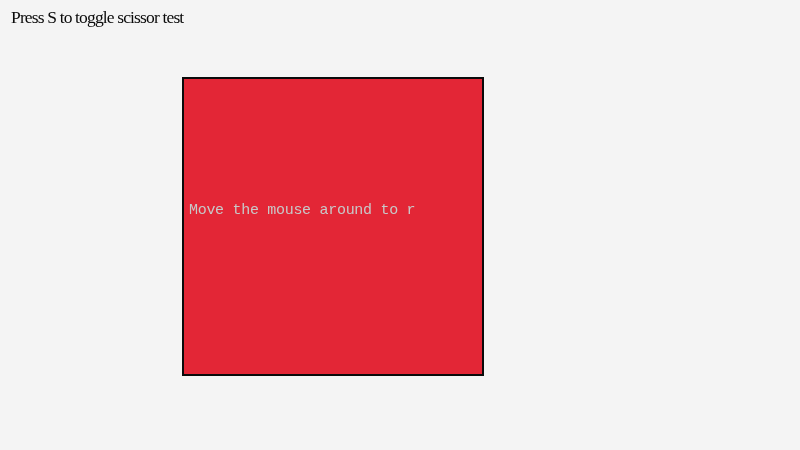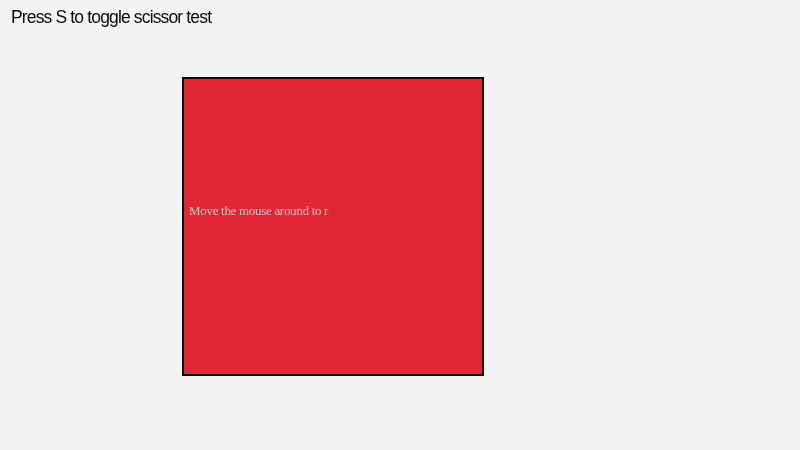--- a/index.html
+++ b/index.html
@@ -21,21 +21,21 @@
     height: 450px;
     background: #f4f4f4;
     overflow: hidden;
   }
 
   
   #header-text {
     position: absolute;
     left: 11px;
     top: 6px;
-    font-family: Liberation Sans, sans-serif;
+    font-family: Liberation Serif, serif;
     font-size: 17.5px;
     line-height: 22px;
     letter-spacing: -0.85px;
     color: #0a0a0a;
     white-space: pre;
     -webkit-font-smoothing: none;
     font-smooth: never;
   }
 
   
@@ -49,22 +49,22 @@
     background: #e32636;
     border: 2px solid #0a0a0a;
     
     overflow: hidden;
   }
 
   #scissor-text {
     position: absolute;
     left: 5px;
     top: 121px;
-    font-family: Liberation Serif, serif;
-    font-size: 13px;
+    font-family: Liberation Mono, monospace;
+    font-size: 15px;
     line-height: 22px;
     letter-spacing: -0.3px;
     color: #c8c8c8;
     white-space: pre;
     -webkit-font-smoothing: none;
     font-smooth: never;
   }
 </style>
 </head>
 <body>

